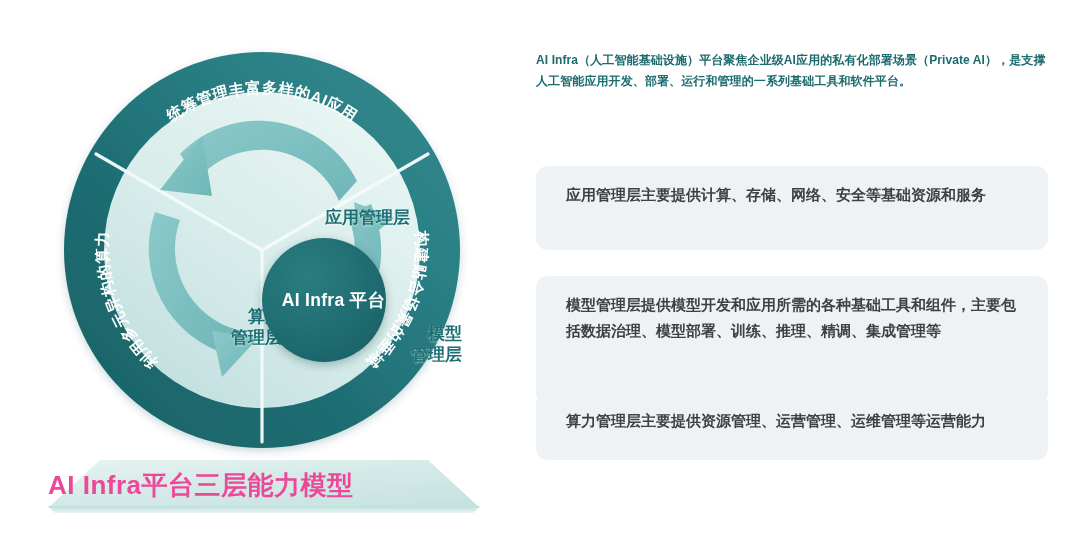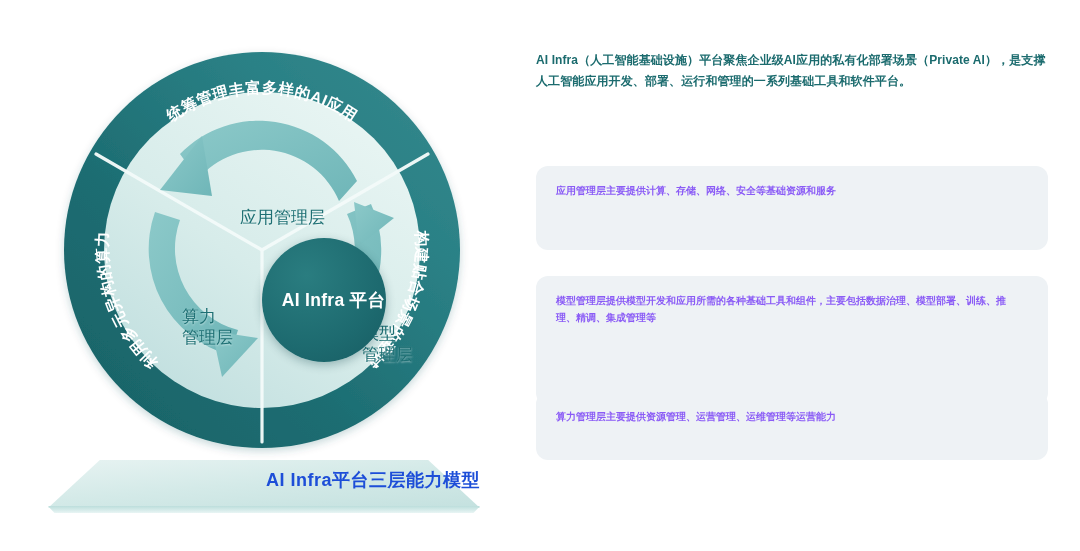--- a/index.html
+++ b/index.html
@@ -20,22 +20,22 @@
   #wheel{position:absolute;left:62px;top:50px;width:400px;height:400px;}
   #wheel svg{display:block;width:400px;height:400px;overflow:visible;}
 
   .arcLabel{
     font-size:15.5px;font-weight:700;fill:#ffffff;
     letter-spacing:.6px;
   }
 
   .layer-label{
     position:absolute;
-    color:#1d6f73;font-weight:400;font-size:17px;
-    line-height:1.25;text-align:left;white-space:nowrap;
+    color:#1d6f73;font-weight:700;font-size:17px;
+    line-height:1.25;text-align:right;white-space:nowrap;
     text-shadow:0 1px 2px rgba(255,255,255,.55);
   }
   #lbl-app{left:178px;top:157px;width:170px;}
   #lbl-compute{left:120px;top:256px;width:100px;}
   #lbl-model{left:300px;top:273px;width:100px;}
 
   #hub{
     position:absolute;left:200px;top:188px;width:124px;height:124px;
     border-radius:50%;
     background:radial-gradient(circle at 36% 30%,#2a7d80 0%,#1d6a6f 62%,#175c62 100%);
@@ -57,40 +57,40 @@
     background:linear-gradient(175deg,#e7f3f2 0%,#d4eae8 48%,#c4e1df 100%);
     clip-path:polygon(12% 0%, 88% 0%, 100% 100%, 0% 100%);
   }
   #platform .cap{
     position:absolute;left:0;right:0;bottom:-5px;height:7px;
     background:linear-gradient(180deg,#bcdedc,#e9f5f4);
     clip-path:polygon(0% 0%, 100% 0%, 98.5% 100%, 1.5% 100%);
   }
   #platform-title{
     position:absolute;left:0;right:0;top:8px;
-    text-align:right;color:#1d4ed8;font-weight:700;font-size:18px;
+    text-align:left;color:#ec4899;font-weight:700;font-size:26px;
     letter-spacing:.5px;white-space:nowrap;
   }
 
   
   #right{
     position:absolute;left:520px;top:0;width:560px;height:551px;
   }
   #intro{
     position:absolute;left:16px;top:50px;width:512px;
     color:#1b6b6e;font-weight:700;font-size:12px;line-height:1.72;
     letter-spacing:.1px;
   }
   .card{
     position:absolute;left:16px;width:512px;
     background:#eef2f5;
     border-radius:12px;
     box-sizing:border-box;
-    padding:16px 28px 16px 20px;
-    color:#8b5cf6;font-weight:700;font-size:10px;line-height:1.74;
+    padding:16px 28px 16px 30px;
+    color:#404040;font-weight:700;font-size:15px;line-height:1.74;
   }
   #card-0{top:166px;height:84px;}
   #card-1{top:276px;height:129px;}
   #card-2{top:392px;height:68px;}
 </style>
 </head>
 <body>
 
 <div id="stage">
 

